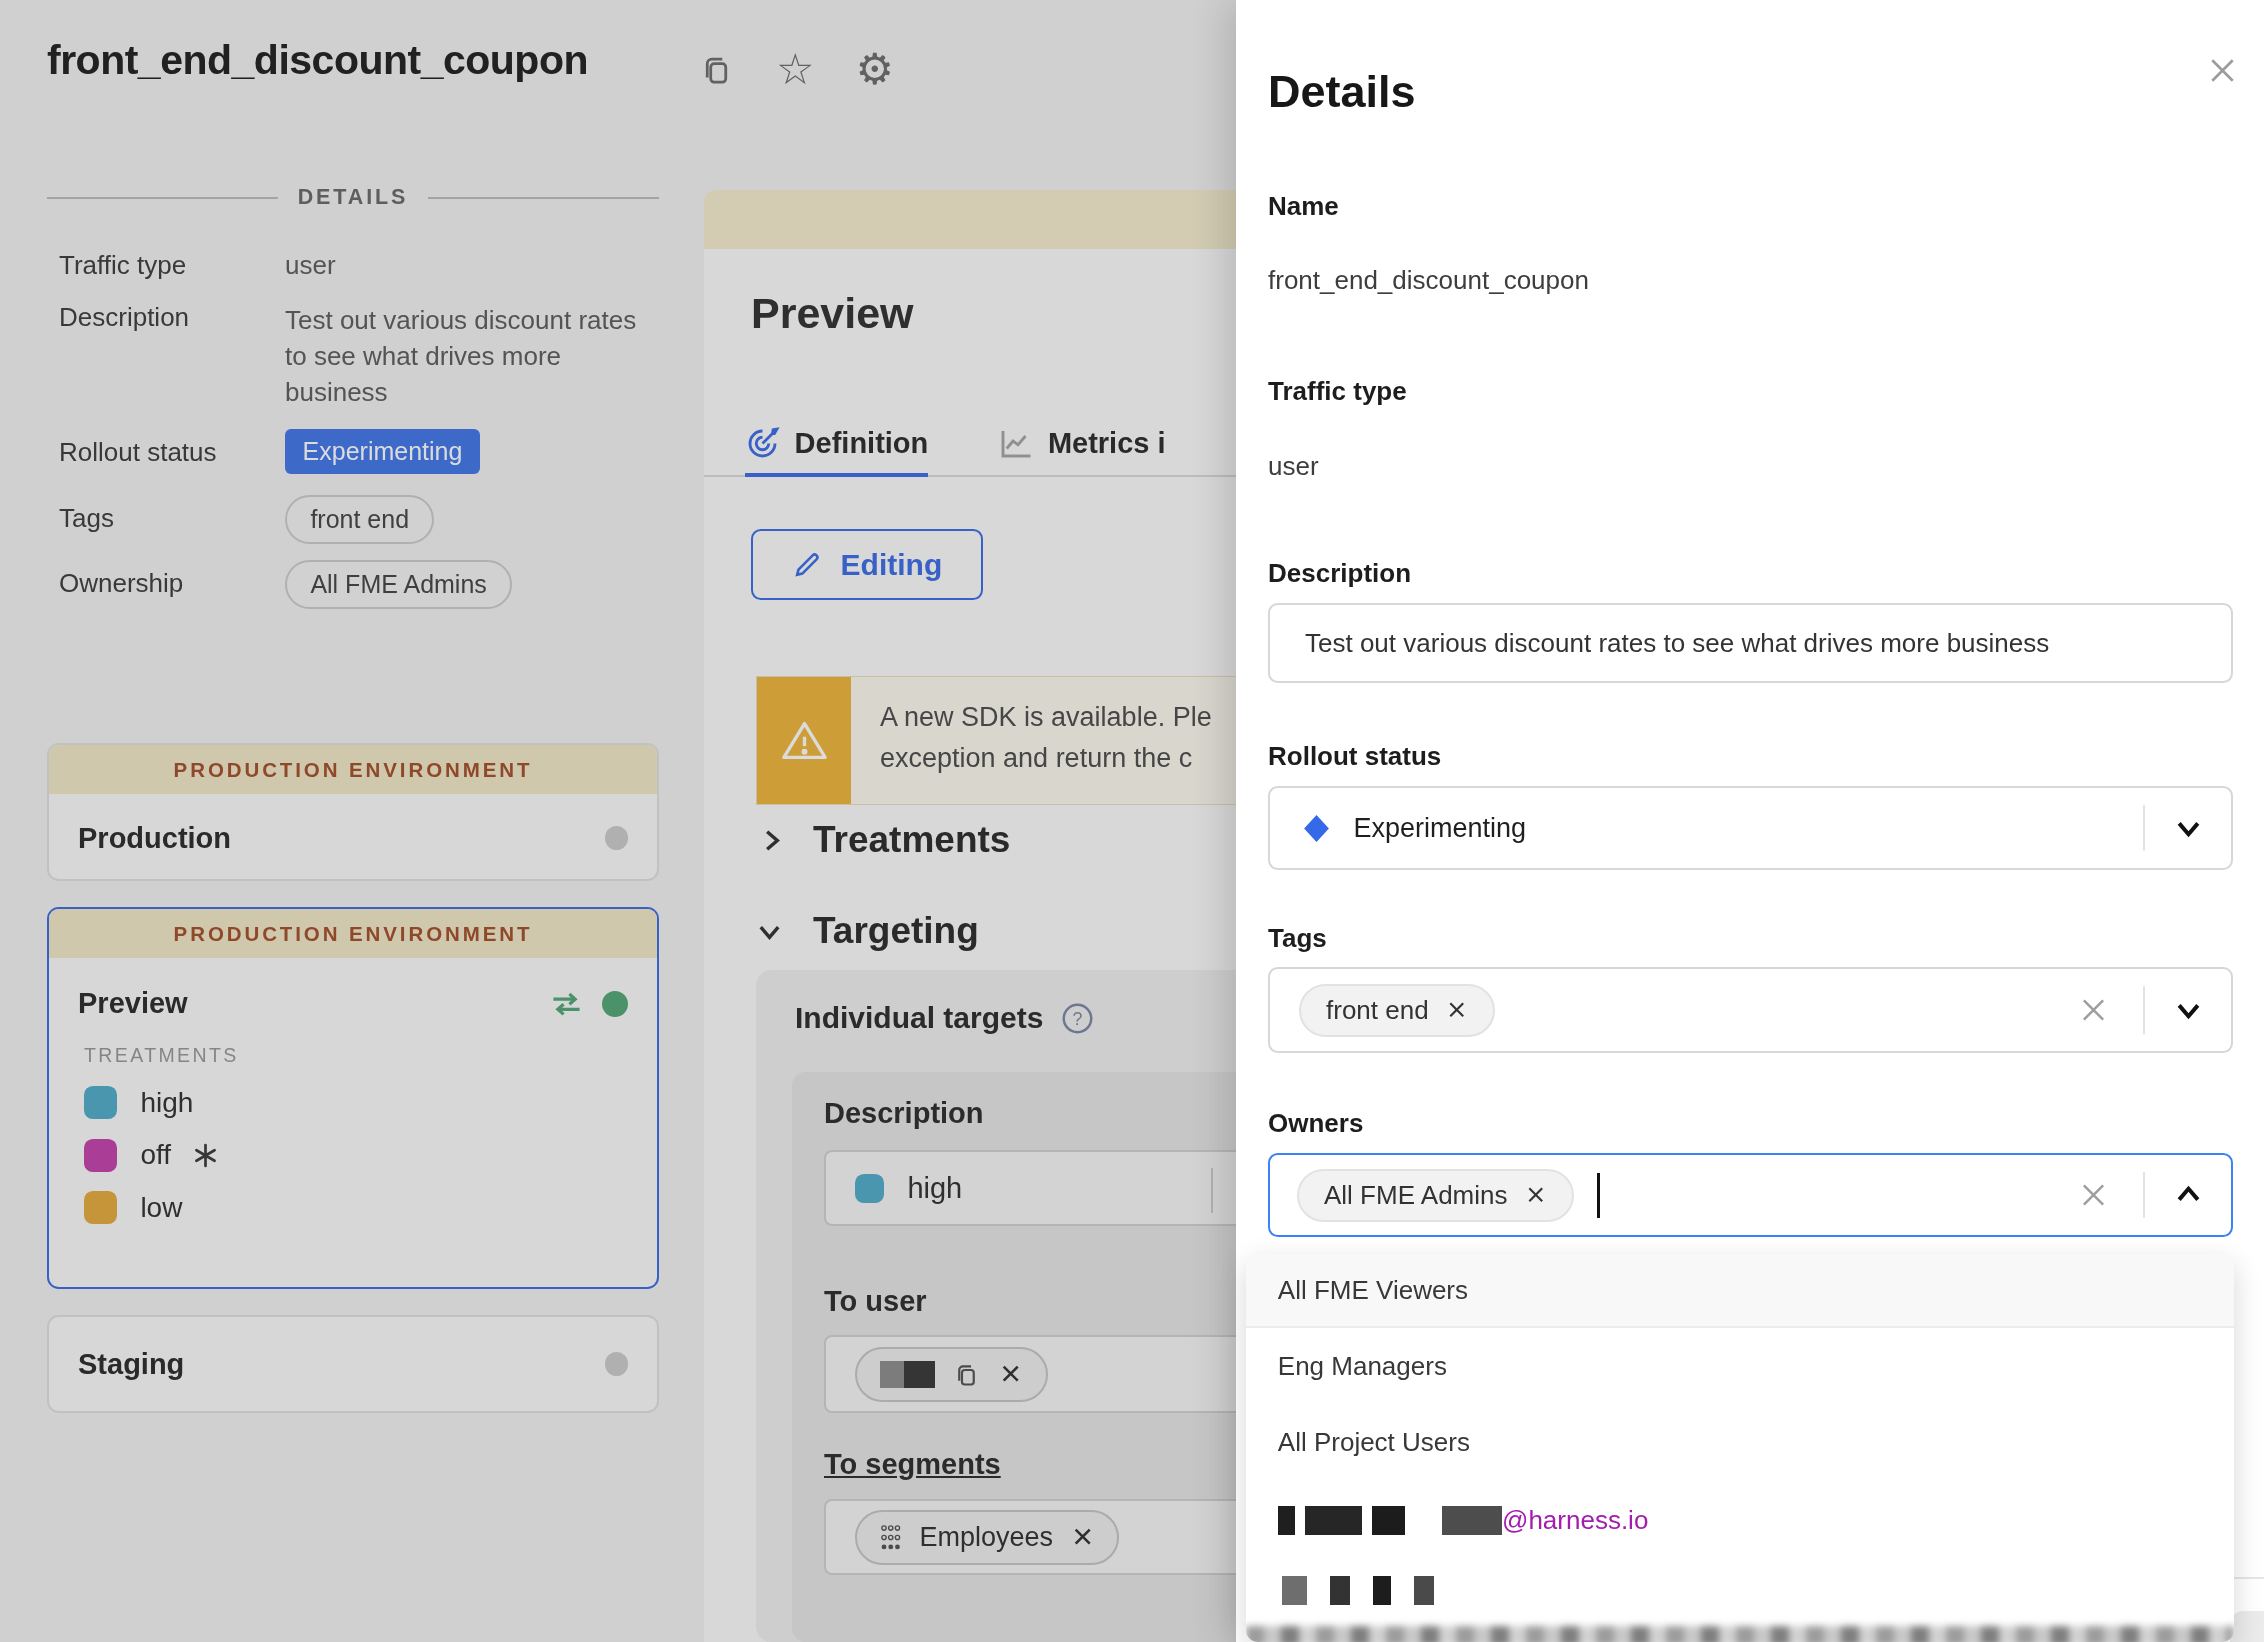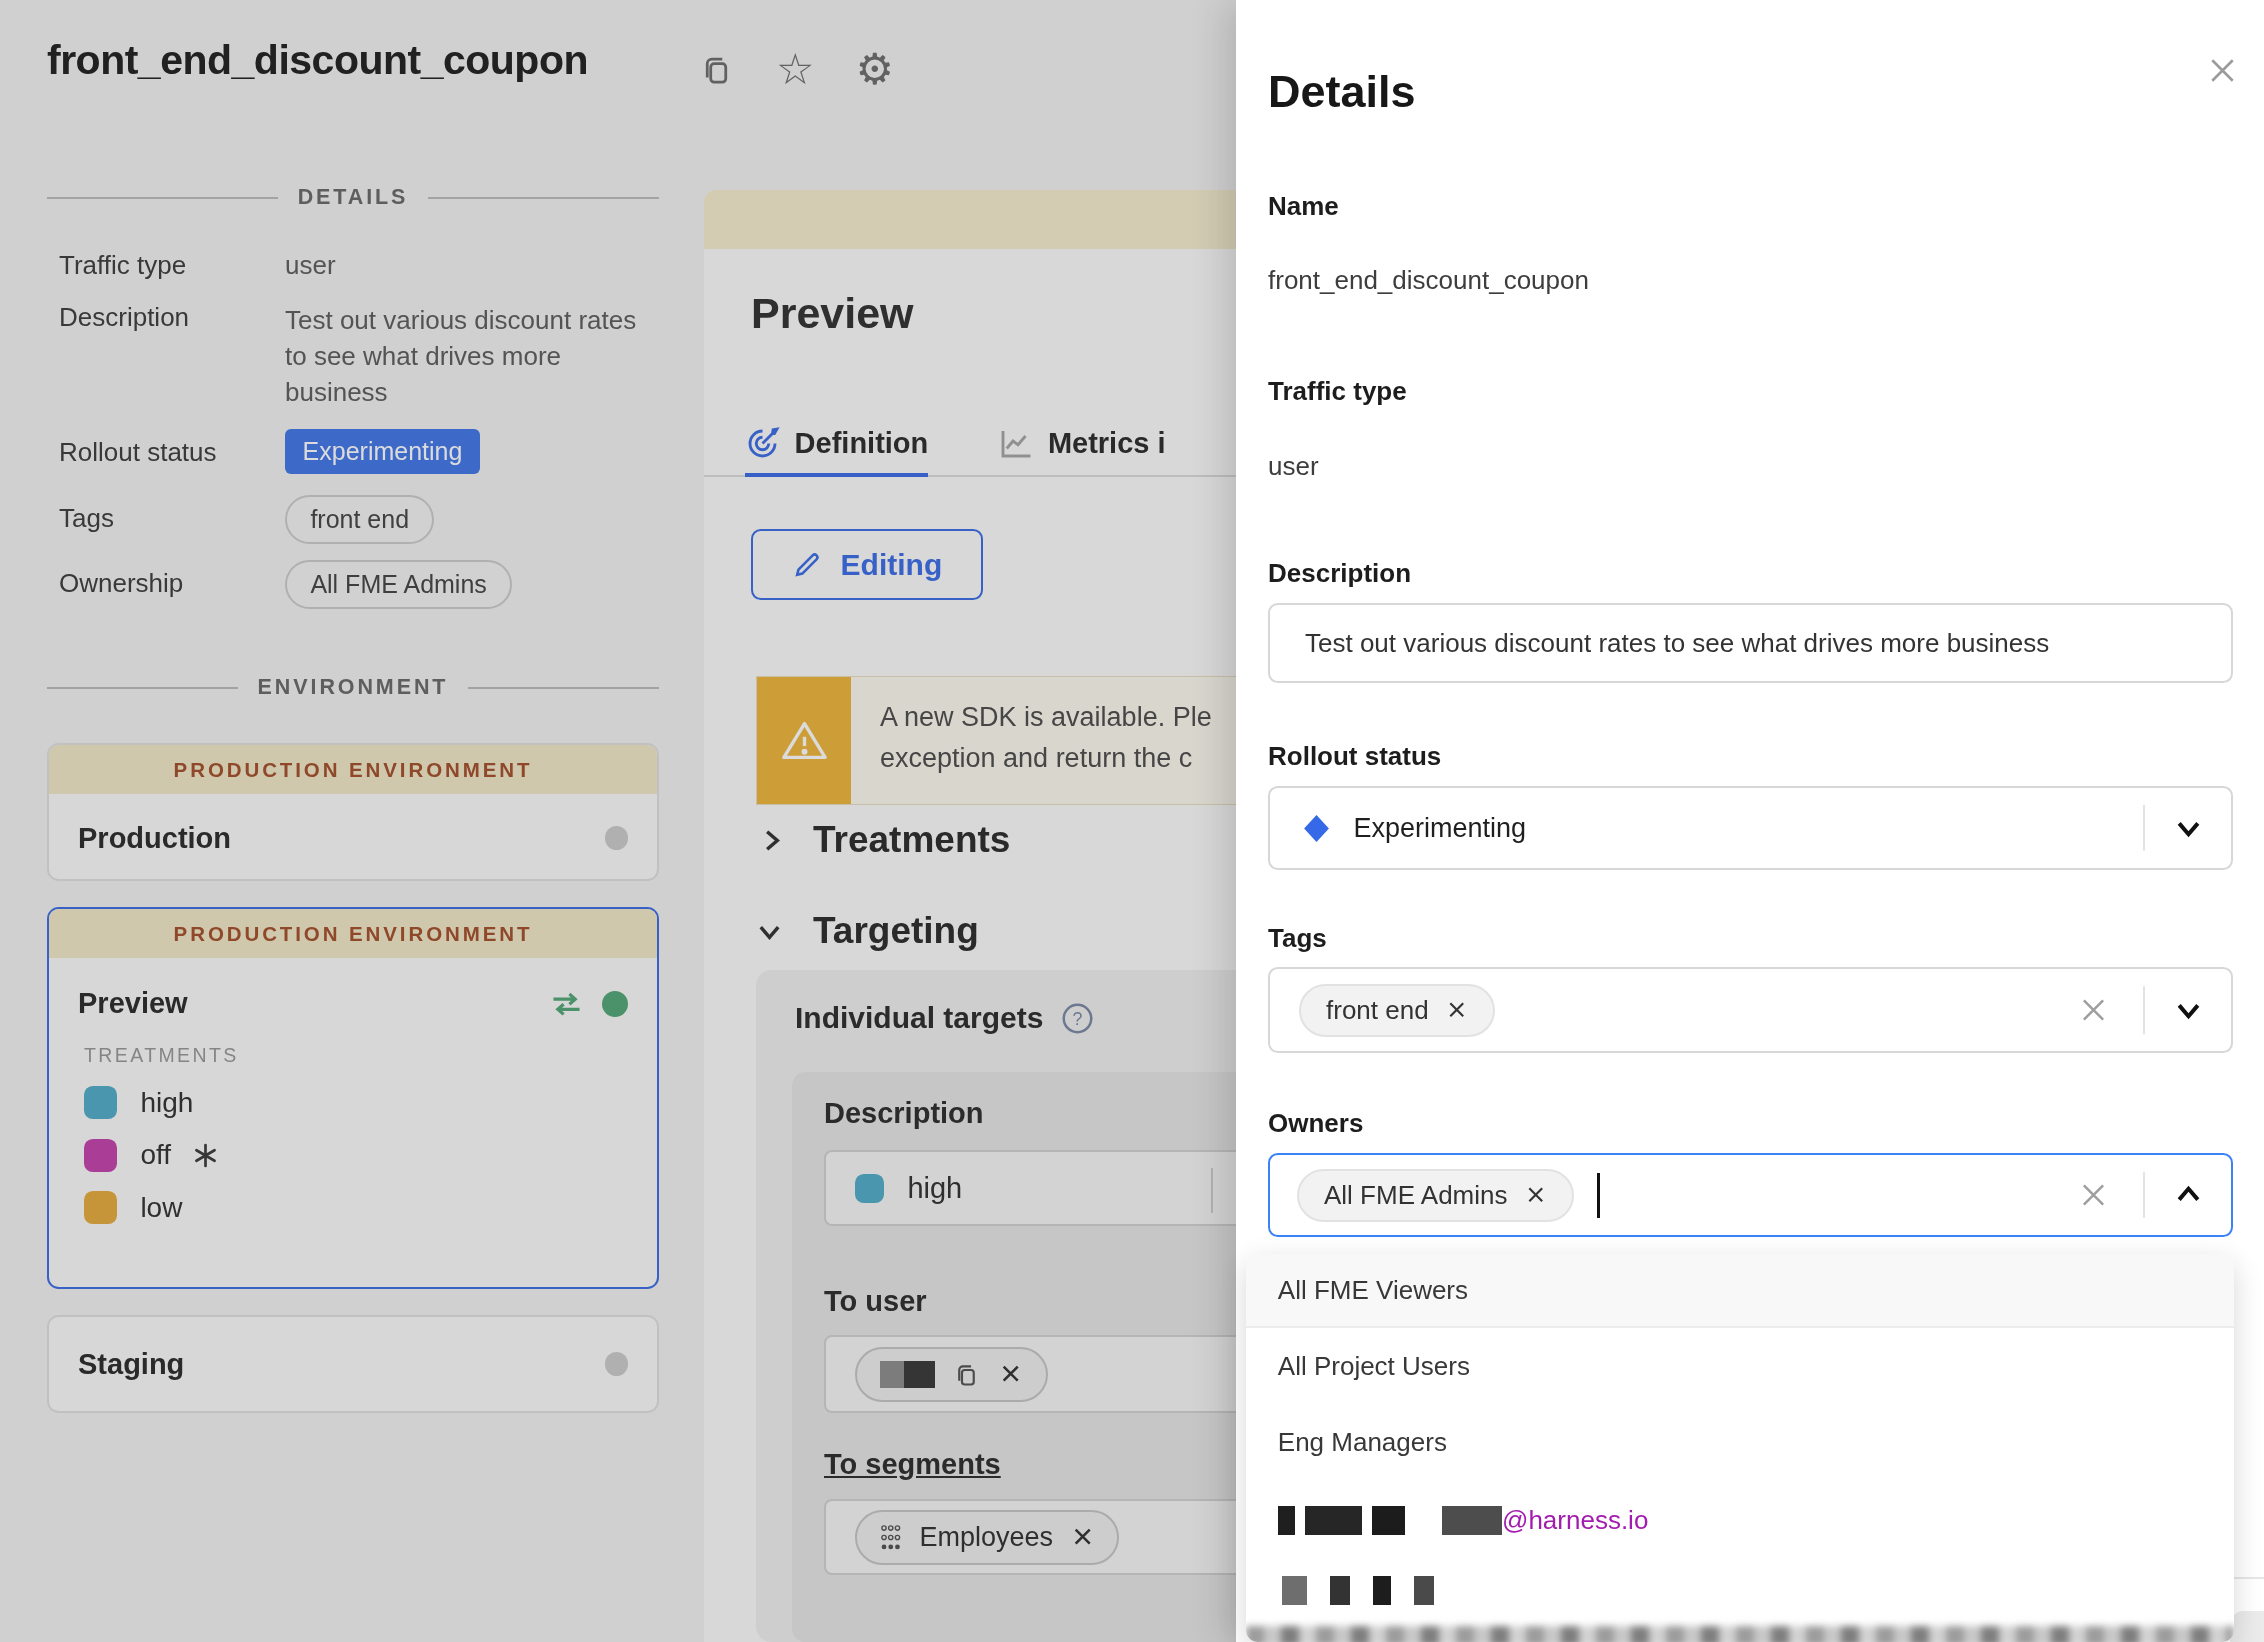--- a/index.html
+++ b/index.html
@@ -154,25 +154,20 @@
   </div>
   <div class="kv-row" style="top:495px;">
     <div class="k" style="padding-top:7.8px;">Tags</div>
     <div><span class="pill">front end</span></div>
   </div>
   <div class="kv-row" style="top:560px;">
     <div class="k" style="padding-top:7.8px;">Ownership</div>
     <div><span class="pill">All FME Admins</span></div>
   </div>
 
-  <div class="sec-header" id="environment-header">
-    <span class="line"></span>
-    <span class="txt">ENVIRONMENT</span>
-    <span class="line"></span>
-  </div>
 
   <div class="env-card" style="top:743px; height:138px;">
     <div class="env-banner">PRODUCTION ENVIRONMENT</div>
     <div class="env-body" style="height:88px;">
       <span class="env-name">Production</span>
       <span class="dot dot-gray"></span>
     </div>
   </div>
 
   <div class="env-card" id="card-preview" style="top:907px; height:382px;">
@@ -440,24 +435,24 @@
     </div>
 
     <div id="footer-line"></div>
     <div id="footer-btn-peek"></div>
 
     <div id="dropdown">
       <div class="dd-item first">
         <span>All FME Viewers</span>
       </div>
       <div class="dd-item">
+        <span>Eng Managers</span>
+      </div>
+      <div class="dd-item">
         <span>All Project Users</span>
-      </div>
-      <div class="dd-item">
-        <span>Eng Managers</span>
       </div>
       <div class="dd-item" id="dd-email" style="height:80px;">
         <span class="blocks">
           <i style="width:17.6px; background:#1f1f1f;"></i>
           <i style="width:57px; background:#262626;"></i>
           <i style="width:33px; background:#1c1c1c;"></i>
         </span>
         <span class="blocks" style="margin-right:0; gap:0;">
           <i style="width:60px; background:#4d4d4d;"></i>
         </span>

